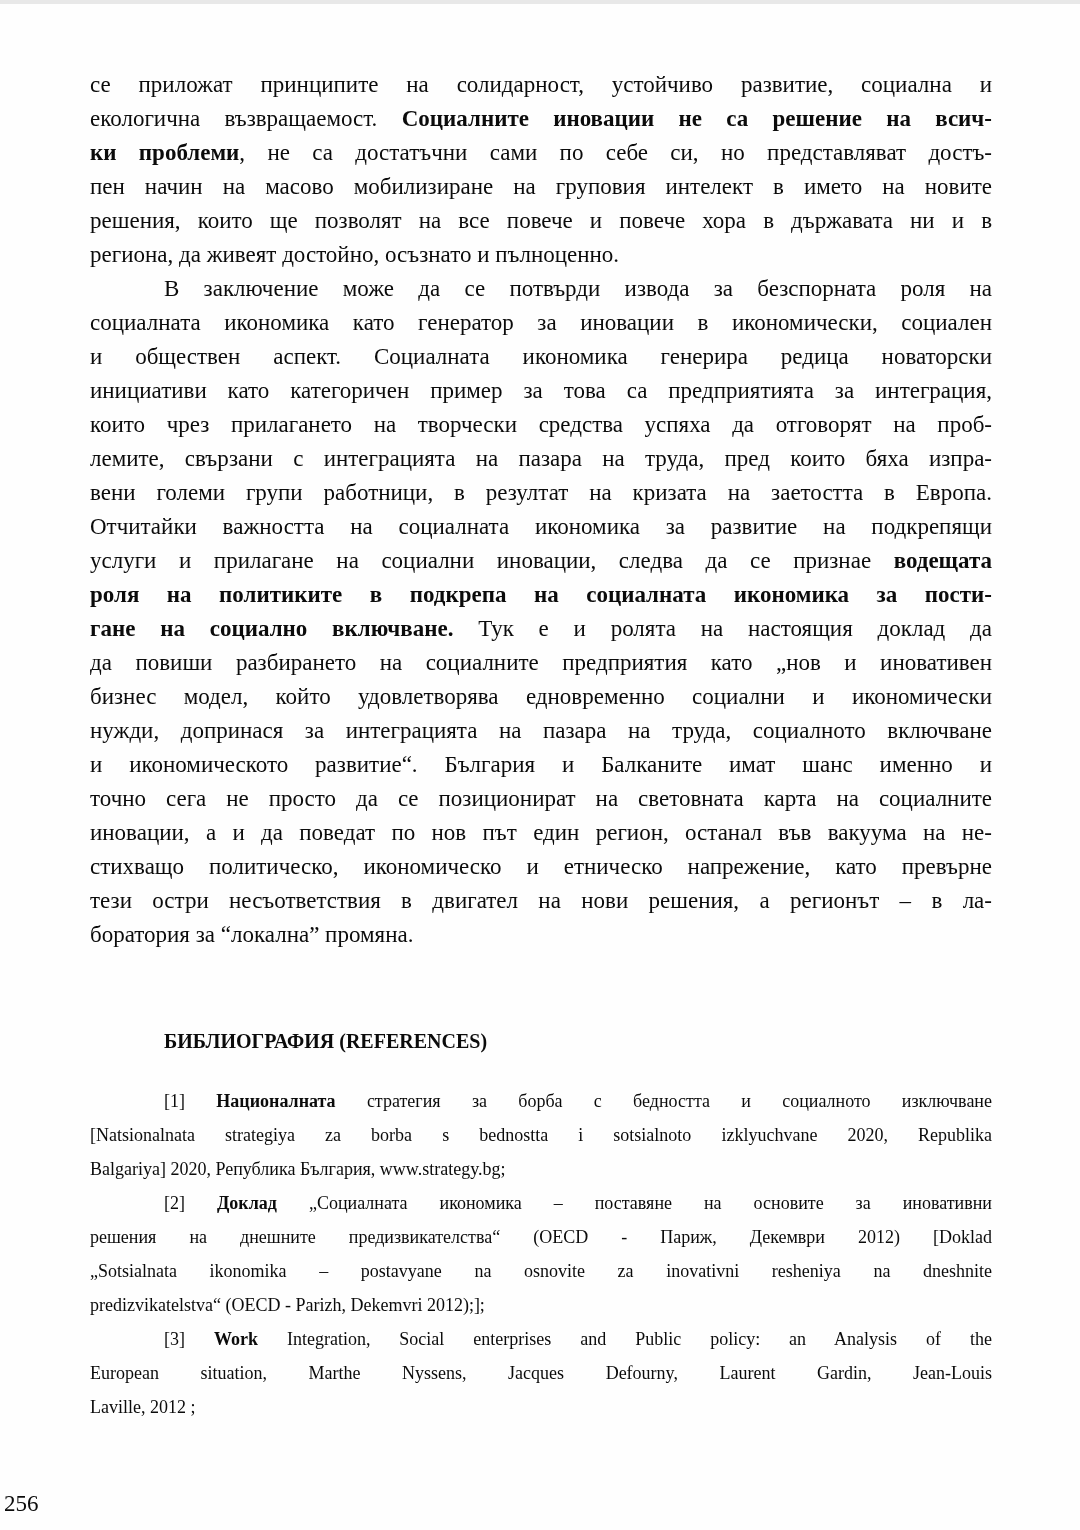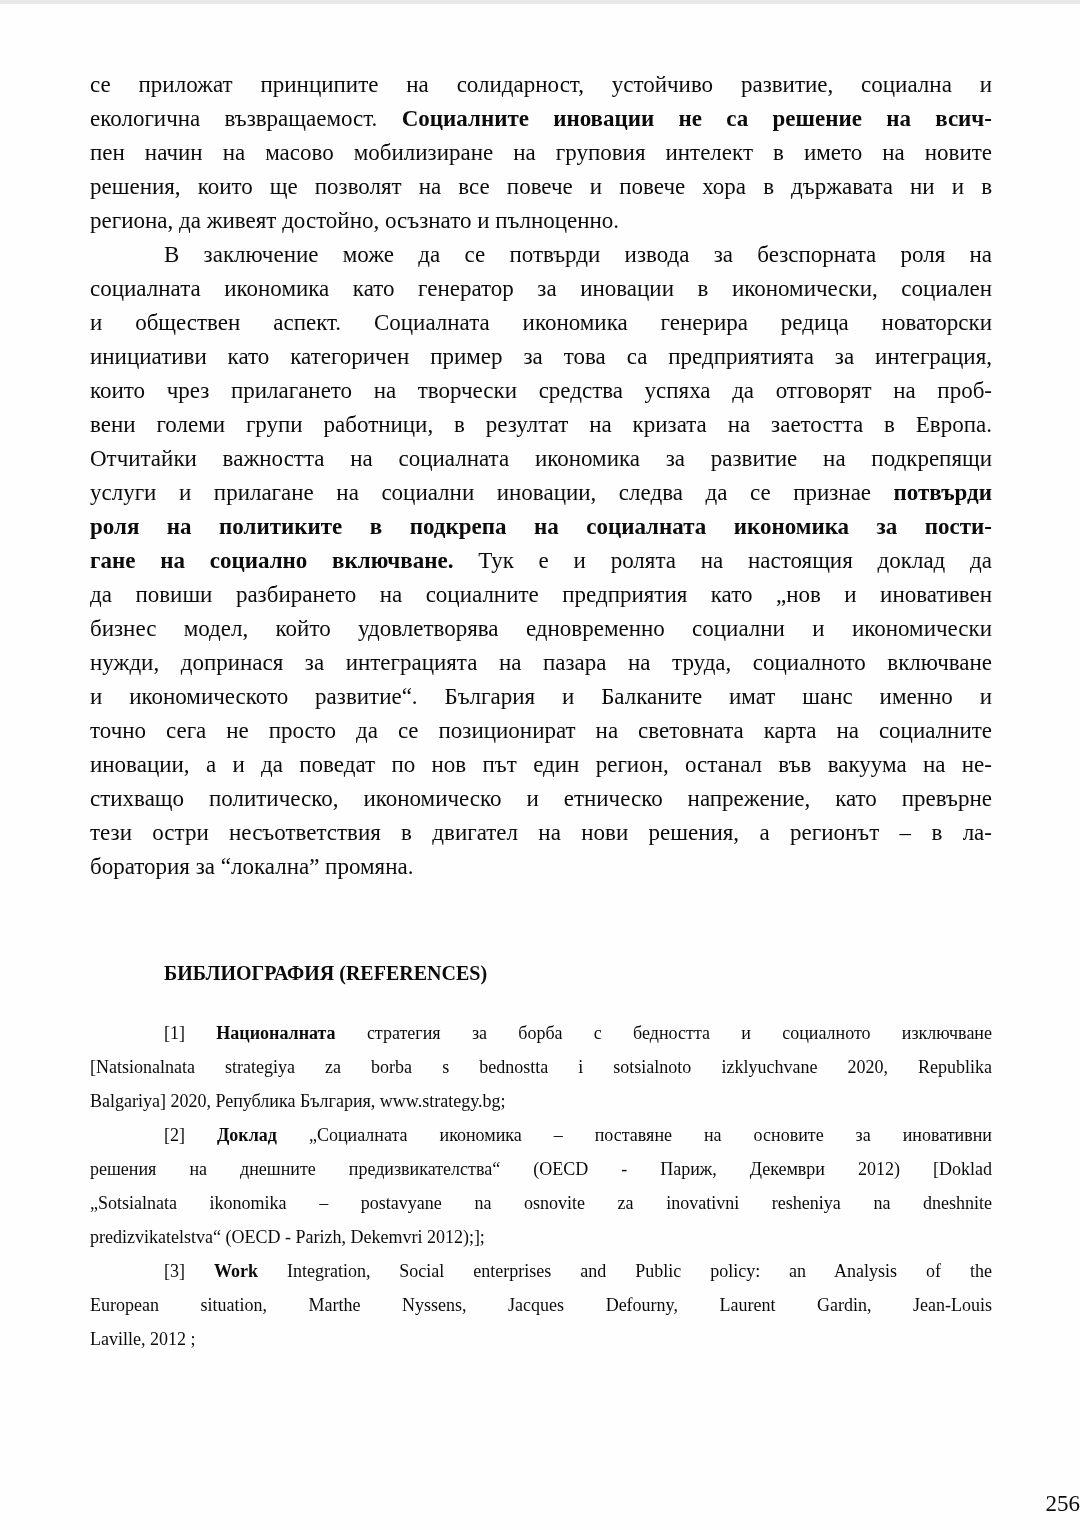--- a/index.html
+++ b/index.html
@@ -36,48 +36,50 @@
     font-weight: bold;
     font-size: 20px;
     line-height: 34px;
   }
   .refs { margin-top: 26px; }
   .page-number {
     position: absolute;
     left: 4px;
     right: 0;
     top: 1486px;
-    text-align: right;
+    text-align: left;
     font-size: 23px;
     line-height: 28px;
   }
   b { font-weight: bold; }
 </style>
 </head>
 <body>
 
 <div class="page">
   <div class="text-col">
     <div id="paragraphs">
         <div>
           <div class="line"><span>се приложат принципите на солидарност, устойчиво развитие, социална и</span></div>
           <div class="line"><span>екологична възвращаемост. </span><b>Социалните иновации не са решение на всич-</b></div>
+          <div class="line"><b>ки проблеми</b><span>, не са достатъчни сами по себе си, но представляват достъ-</span></div>
           <div class="line"><span>пен начин на масово мобилизиране на груповия интелект в името на новите</span></div>
           <div class="line"><span>решения, които ще позволят на все повече и повече хора в държавата ни и в</span></div>
           <div class="line last"><span>региона, да живеят достойно, осъзнато и пълноценно.</span></div>
         </div>
         <div>
           <div class="line indent"><span>В заключение може да се потвърди извода за безспорната роля на</span></div>
           <div class="line"><span>социалната икономика като генератор за иновации в икономически, социален</span></div>
           <div class="line"><span>и обществен аспект. Социалната икономика генерира редица новаторски</span></div>
           <div class="line"><span>инициативи като категоричен пример за това са предприятията за интеграция,</span></div>
           <div class="line"><span>които чрез прилагането на творчески средства успяха да отговорят на проб-</span></div>
+          <div class="line"><span>лемите, свързани с интеграцията на пазара на труда, пред които бяха изпра-</span></div>
           <div class="line"><span>вени големи групи работници, в резултат на кризата на заетостта в Европа.</span></div>
           <div class="line"><span>Отчитайки важността на социалната икономика за развитие на подкрепящи</span></div>
-          <div class="line"><span>услуги и прилагане на социални иновации, следва да се признае </span><b>потвърди</b></div>
+          <div class="line"><span>услуги и прилагане на социални иновации, следва да се признае </span><b>водещата</b></div>
           <div class="line"><b>роля на политиките в подкрепа на социалната икономика за пости-</b></div>
           <div class="line"><b>гане на социално включване.</b><span> Тук е и ролята на настоящия доклад да</span></div>
           <div class="line"><span>да повиши разбирането на социалните предприятия като „нов и иновативен</span></div>
           <div class="line"><span>бизнес модел, който удовлетворява едновременно социални и икономически</span></div>
           <div class="line"><span>нужди, допринася за интеграцията на пазара на труда, социалното включване</span></div>
           <div class="line"><span>и икономическото развитие“. България и Балканите имат шанс именно и</span></div>
           <div class="line"><span>точно сега не просто да се позиционират на световната карта на социалните</span></div>
           <div class="line"><span>иновации, а и да поведат по нов път един регион, останал във вакуума на не-</span></div>
           <div class="line"><span>стихващо политическо, икономическо и етническо напрежение, като превърне</span></div>
           <div class="line"><span>тези остри несъответствия в двигател на нови решения, а регионът – в ла-</span></div>

